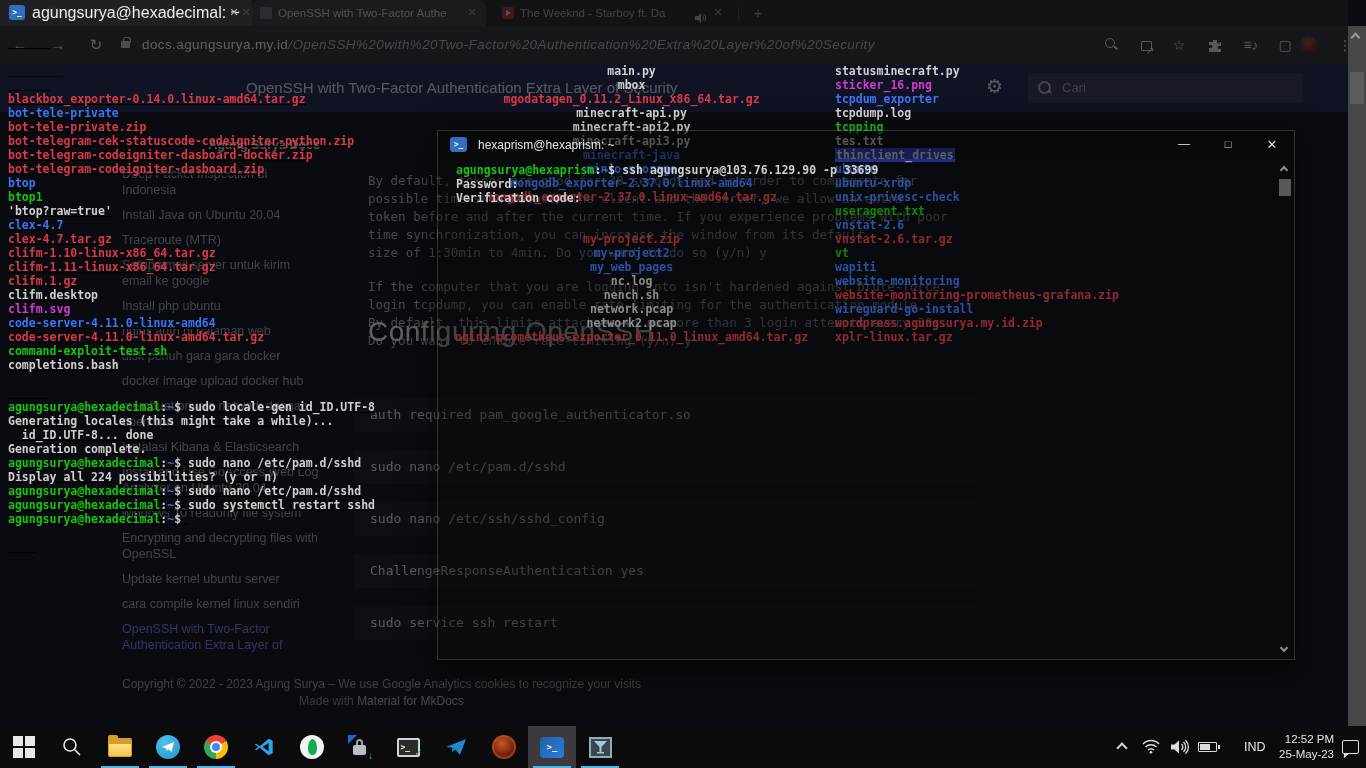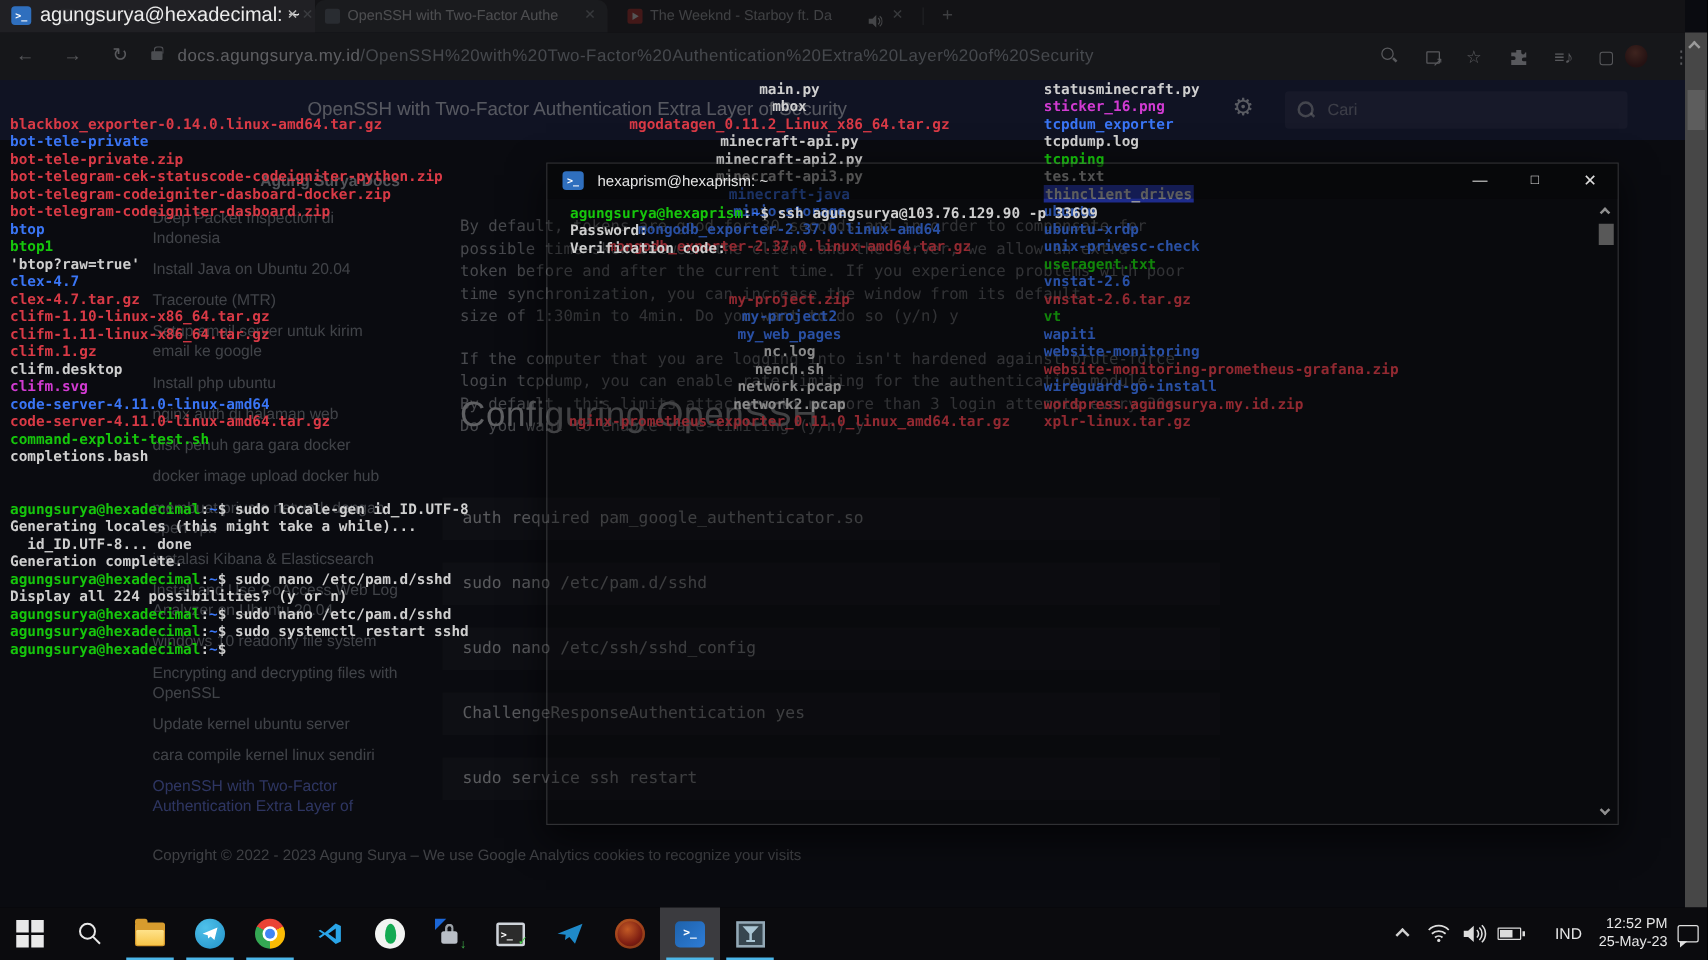--- a/index.html
+++ b/index.html
@@ -29,21 +29,21 @@
   .newtab-btn{position:absolute;left:746px;top:2px;width:24px;height:22px;line-height:21px;text-align:center;
               color:#aeb1b6;font-size:15px;border-radius:4px;}
   .tabsep{position:absolute;left:738px;top:6px;width:1px;height:14px;background:#4a4d52;}
 
   .toolbar{position:absolute;left:0;top:26px;width:1348px;height:38px;background:#292b2e;color:#c7c9cc;}
   .nav-ic{position:absolute;top:0;height:38px;line-height:38px;width:28px;text-align:center;font-size:15px;color:#c7c9cc;}
   .lockpad{position:absolute;left:121px;top:15px;width:9px;height:7px;background:#a8abb0;border-radius:1px;}
   .lockpad::before{content:'';position:absolute;left:1.5px;top:-4px;width:6px;height:5px;border:1.5px solid #a8abb0;border-bottom:none;border-radius:3px 3px 0 0;}
   .urltext{position:absolute;left:142px;top:0;height:38px;line-height:38px;font-size:13.5px;letter-spacing:.4px;white-space:nowrap;}
   .urltext .dom{color:#d3d5d9;}
-  .urltext .path{color:#9aa0a6;}
+  .urltext .path{color:#9aa0a6;font-style:italic;}
   .tb-right{position:absolute;top:0;height:38px;line-height:38px;font-size:14px;color:#c7c9cc;text-align:center;width:30px;}
   .avatar-c{position:absolute;left:1300px;top:10px;width:18px;height:18px;border-radius:50%;
             background:radial-gradient(circle at 45% 35%,#8a4a3a,#4a1f1c 70%);}
   .mag{position:relative;display:inline-block;width:12px;height:12px;}
   .mag::before{content:'';position:absolute;left:0;top:0;width:8px;height:8px;border:1.5px solid #c7c9cc;border-radius:50%;}
   .mag::after{content:'';position:absolute;left:9px;top:9px;width:4px;height:1.5px;background:#c7c9cc;transform:rotate(45deg);}
   .shr{position:relative;display:inline-block;width:12px;height:12px;}
   .shr::before{content:'';position:absolute;left:0;top:3px;width:9px;height:8px;border:1.5px solid #c7c9cc;border-radius:1px;}
   .shr::after{content:'↗';position:absolute;left:5px;top:-6px;font-size:10px;color:#c7c9cc;}
 
@@ -75,21 +75,21 @@
 
   
   .bgterm{position:absolute;inset:0 0 42px 0;z-index:2;background:rgba(9,9,12,0.58);}
   .term-tabstrip{position:absolute;left:0;top:0;width:1348px;height:26px;background:rgba(22,22,24,0.30);}
   .term-tab{position:absolute;left:0;top:0;width:252px;height:26px;background:rgba(70,70,74,0.28);}
   .term-tab .ps-ic{position:absolute;left:9px;top:5px;width:16px;height:15px;border-radius:3px;background:#2f6fbe;
                    color:#fff;font:bold 8px/15px "DejaVu Sans Mono",monospace;text-align:center;}
   .term-tab .tt{position:absolute;left:32px;top:0;line-height:26px;font-size:16px;color:#ececec;white-space:nowrap;}
   .term-tab .tx{position:absolute;right:10px;top:5px;width:16px;height:16px;line-height:15px;text-align:center;color:#b9b9b9;font-size:11px;}
   .tcol{position:absolute;top:22px;font:600 11.5px/14px "DejaVu Sans Mono",monospace;white-space:pre;}
-  .tcol1{left:8px;}  .tcol2{left:455px;text-align:center;}  .tcol3{left:835px;}
+  .tcol1{left:8px;text-decoration:underline;}  .tcol2{left:455px;text-align:center;}  .tcol3{left:835px;}
   .tline{height:14px;}
   .c-white{color:#cfcfcf;} .c-red{color:#d93a46;} .c-blue{color:#3a75f5;} .c-green{color:#16c60c;}
   .c-magenta{color:#d23bd2;margin-top:34px;} .c-dirbg{color:#e8e8e8;background:#2a3fd0;padding:0 1px;}
   .bgscroll{position:absolute;left:1348px;top:26px;width:18px;bottom:0;background:#474747;}
   .bgscroll .arr{position:absolute;left:4px;top:8px;width:7px;height:7px;border-top:2px solid #9b9b9b;border-right:2px solid #9b9b9b;transform:rotate(-45deg);}
   .bgscroll .thumb{position:absolute;left:2px;top:46px;width:14px;height:32px;background:#5d5d5d;}
 
   
   .fgwin{position:absolute;left:437px;top:130px;width:858px;height:530px;z-index:3;
          border:1px solid rgba(120,120,120,0.35);box-shadow:0 10px 28px rgba(0,0,0,0.65);}
@@ -245,20 +245,21 @@
     <div class="codelist">
 
     <div class="codeblock">auth required pam_google_authenticator.so</div>
         <div class="codeblock">sudo nano /etc/pam.d/sshd</div>
         <div class="codeblock">sudo nano /etc/ssh/sshd_config</div>
         <div class="codeblock">ChallengeResponseAuthentication yes</div>
         <div class="codeblock">sudo service ssh restart</div>
       </div>
     <div class="footer">
       <div>Copyright © 2022 - 2023 Agung Surya – We use Google Analytics cookies to recognize your visits</div>
+      <div><span class="made">Made with </span><span class="madeb">Material for MkDocs</span></div>
     </div>
   </div>
 
   <div class="bgterm">
     <div class="term-tabstrip">
       <div class="term-tab">
         <span class="ps-ic">&gt;_</span>
         <span class="tt">agungsurya@hexadecimal: ~</span>
         <span class="tx">✕</span>
       </div>

